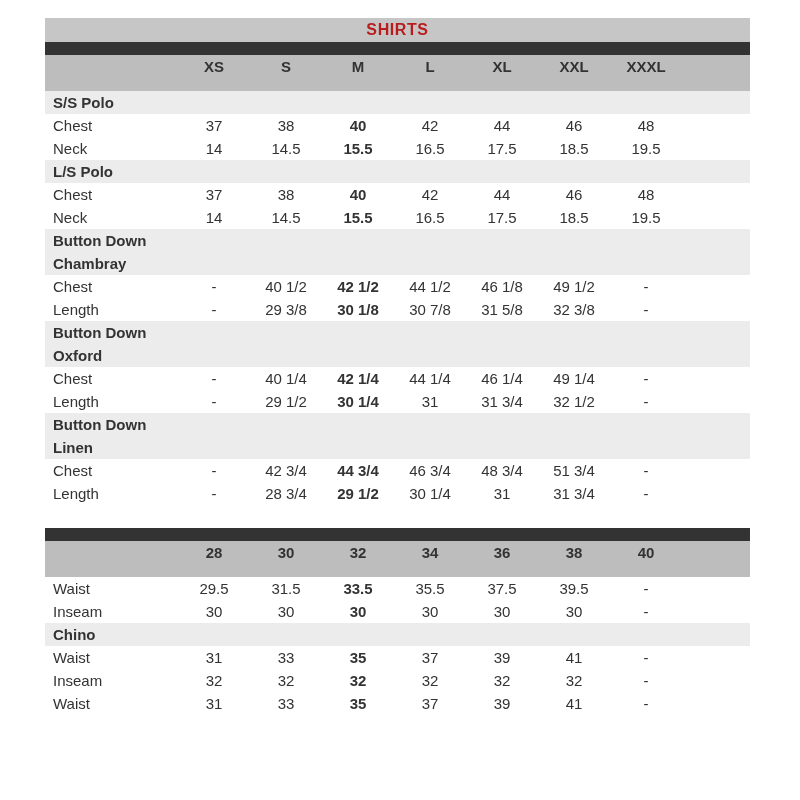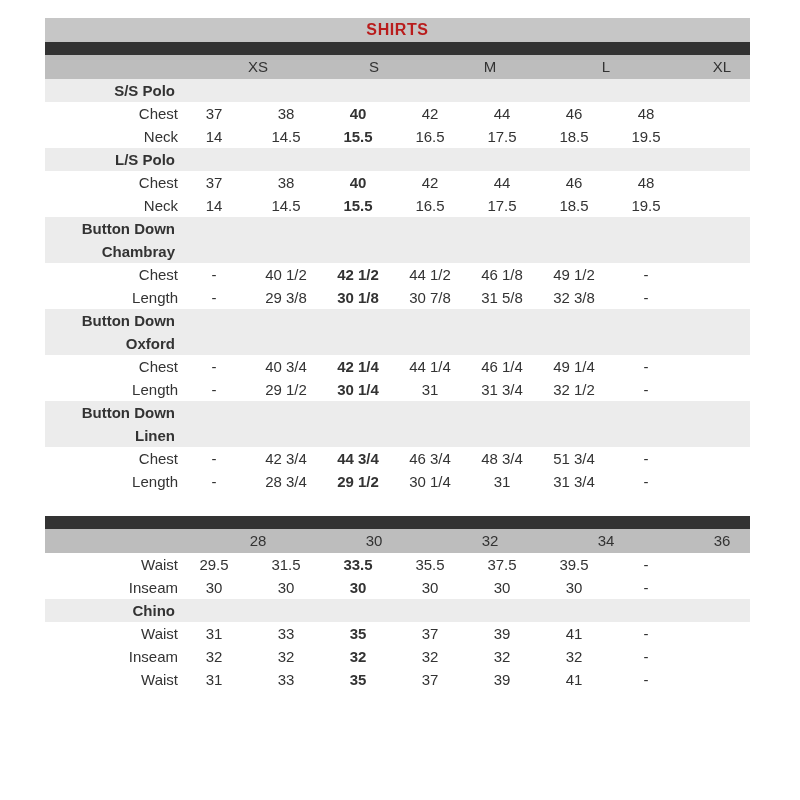--- a/index.html
+++ b/index.html
@@ -34,40 +34,39 @@
     background: var(--divider, #333333);
   }
   .grid-row {
     display: grid;
     grid-template-columns: 133px repeat(7, 72px) 1fr;
     font-size: 15px;
     line-height: 23px;
   }
   .header-row {
     background: var(--size-bar, #bdbdbd);
-    height: 24px;
+    height: 36px;
     line-height: 24px;
-    font-weight: normal;
-    gap: 44px;
+    font-weight: bold;
   }
   .section-row {
     background: var(--section-row, #ececec);
     font-weight: bold;
   }
   .section-row .label-cell {
     grid-column: 1 / span 9;
     width: 112px;
   }
   .data-row {
     background: #ffffff;
     height: 23px;
   }
   .label-cell {
-    text-align: right;
-    padding-left: 18px;
+    text-align: left;
+    padding-left: 8px;
     white-space: normal;
   }
   .size-cell {
     text-align: center;
     white-space: nowrap;
   }
   .size-cell.hl { font-weight: bold; }
 </style>
 </head>
 <body>
@@ -162,21 +161,21 @@
           <div class="size-cell">32 3/8</div>
           <div class="size-cell">-</div>
           <div></div>
         </div>
         <div class="grid-row section-row">
           <div class="label-cell">Button Down Oxford</div>
         </div>
         <div class="grid-row data-row">
           <div class="label-cell">Chest</div>
           <div class="size-cell">-</div>
-          <div class="size-cell">40 3/4</div>
+          <div class="size-cell">40 1/4</div>
           <div class="size-cell hl">42 1/4</div>
           <div class="size-cell">44 1/4</div>
           <div class="size-cell">46 1/4</div>
           <div class="size-cell">49 1/4</div>
           <div class="size-cell">-</div>
           <div></div>
         </div>
         <div class="grid-row data-row">
           <div class="label-cell">Length</div>
           <div class="size-cell">-</div>

